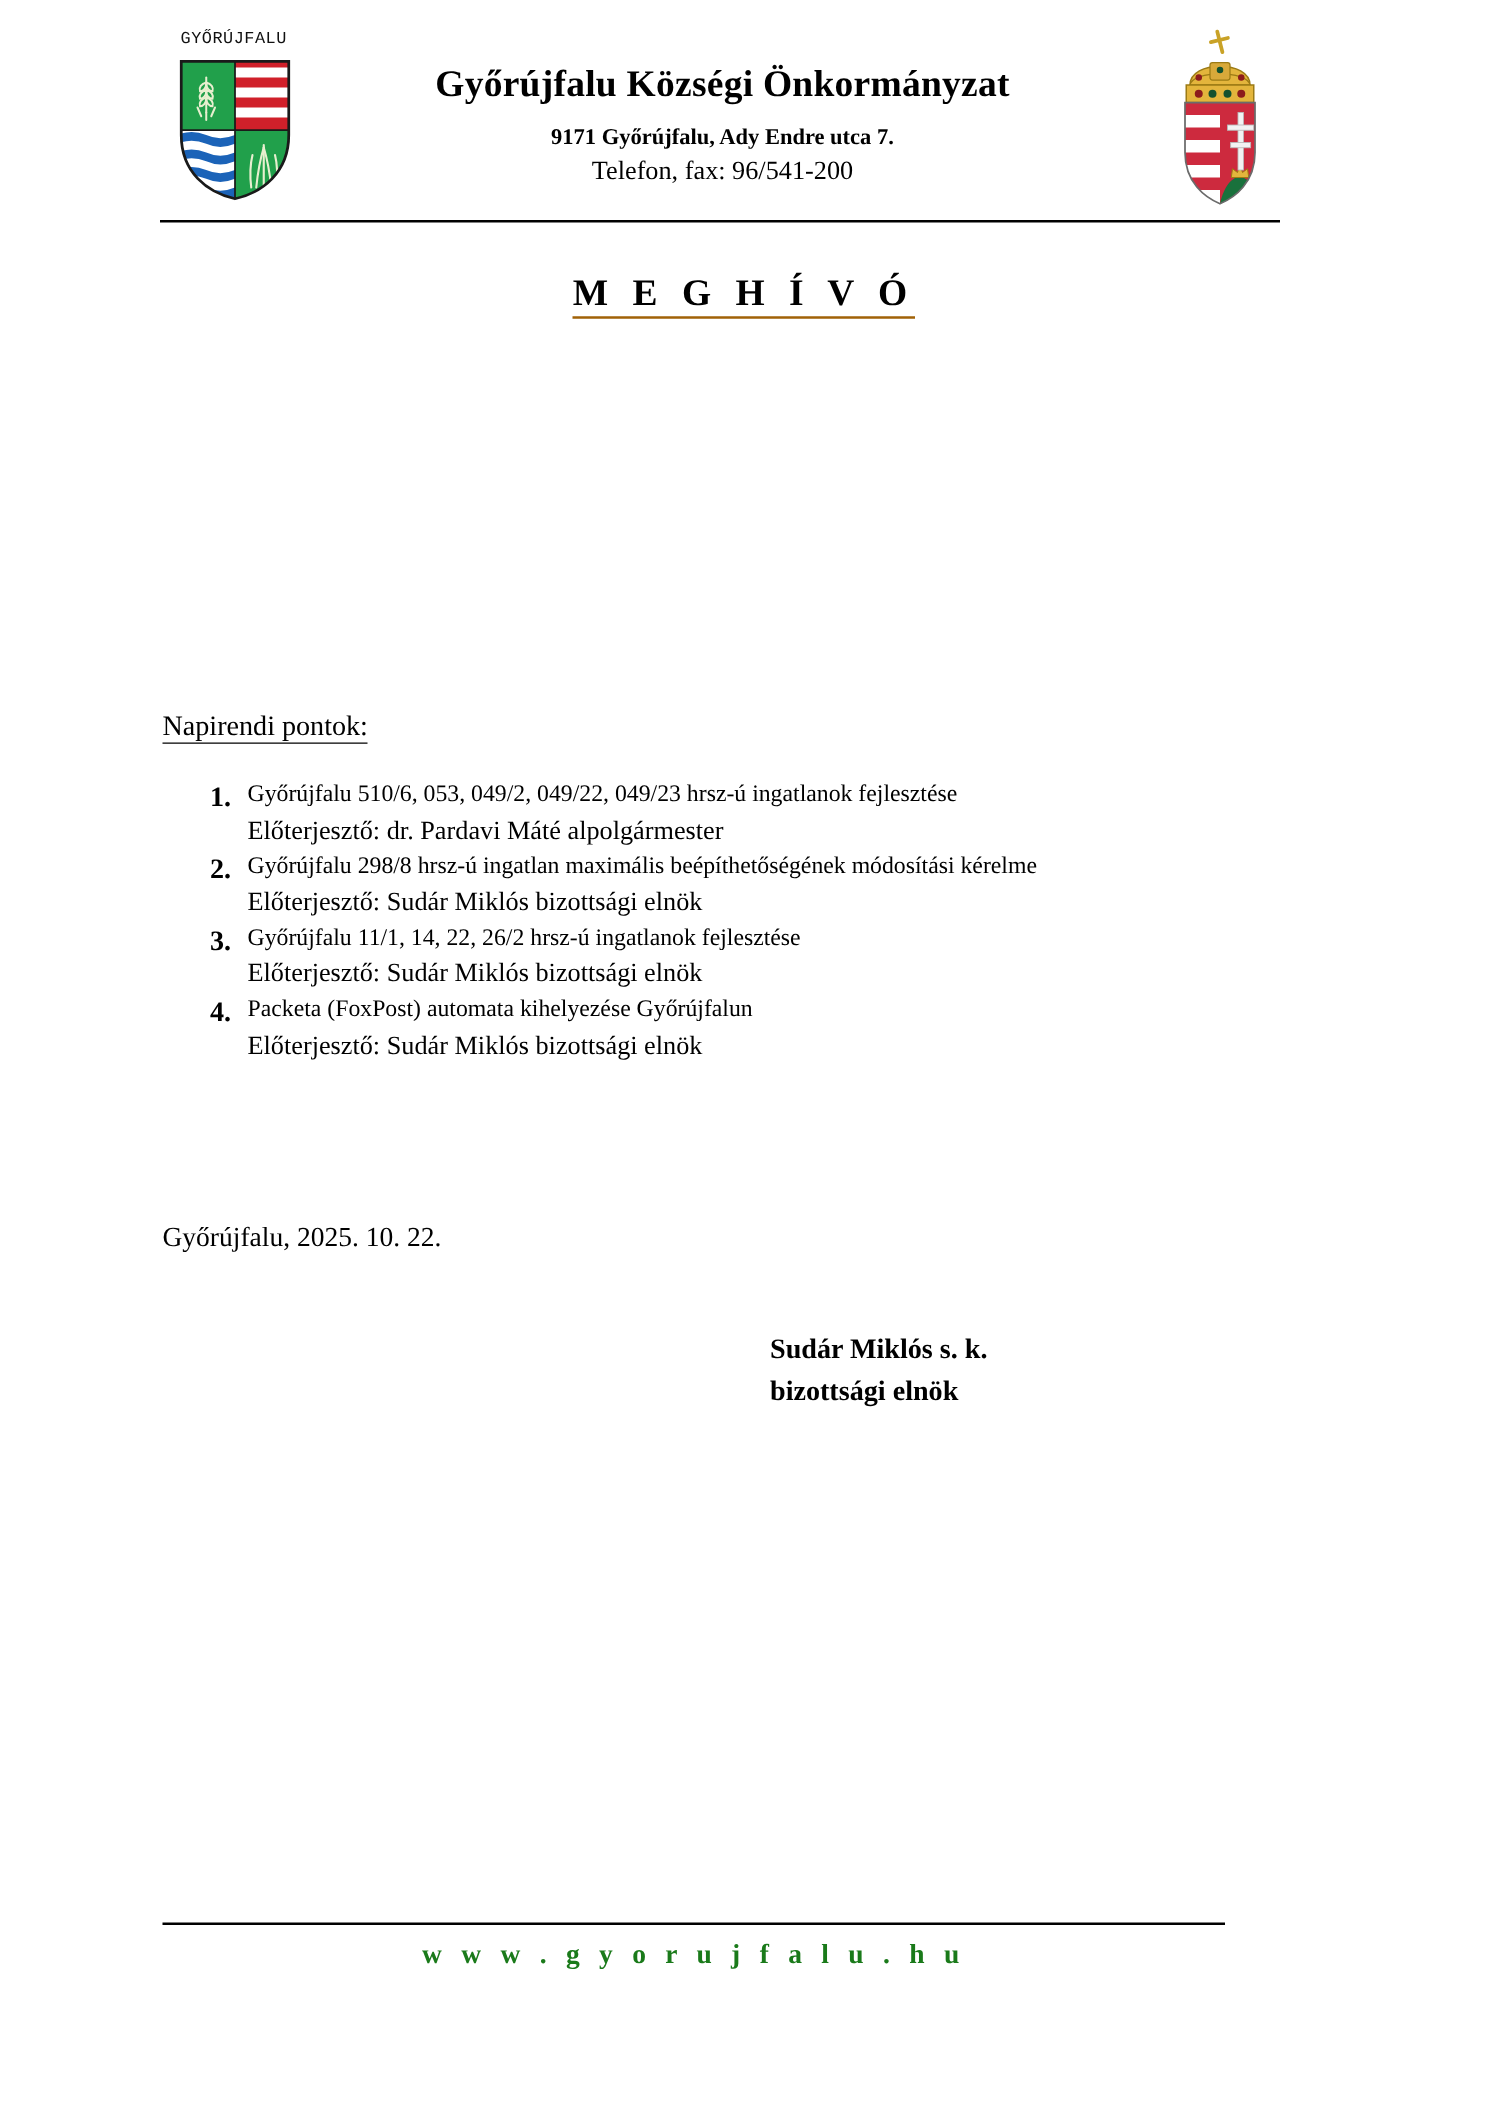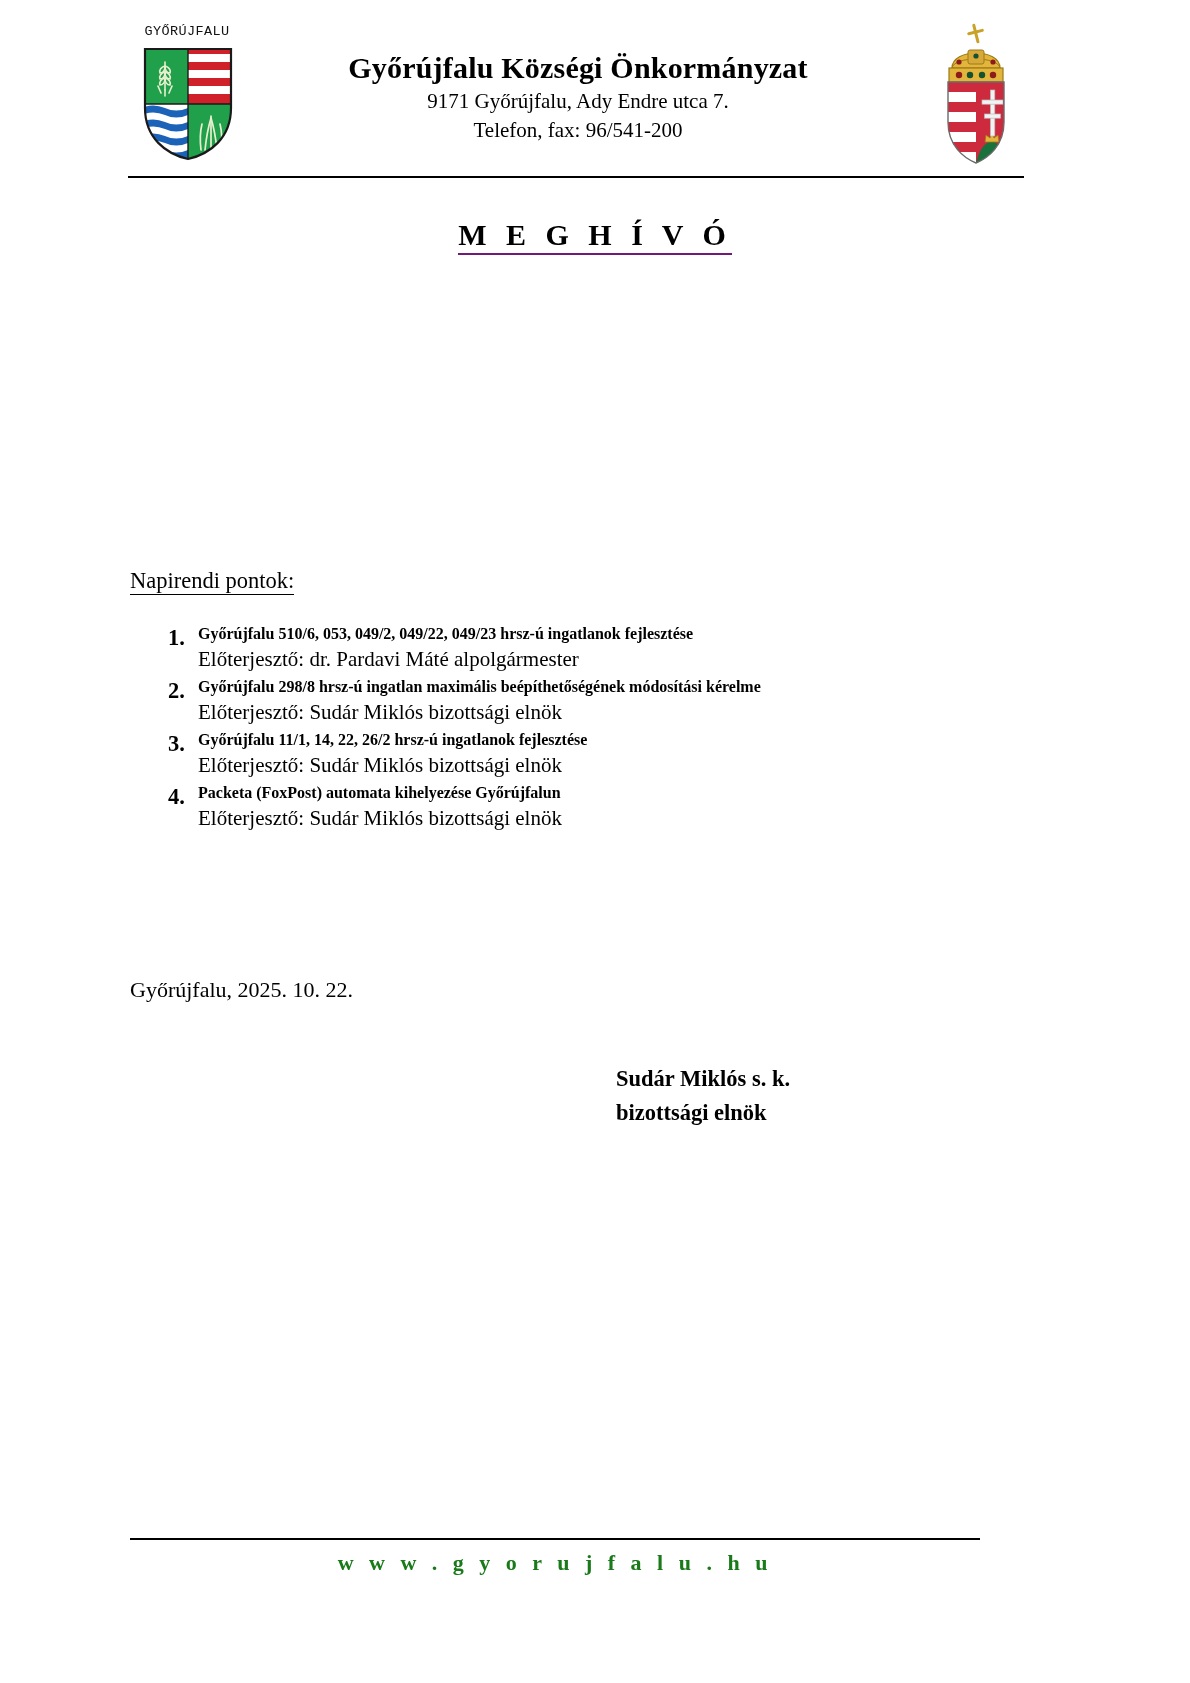--- a/index.html
+++ b/index.html
@@ -72,23 +72,24 @@
     width: 600px;
     text-align: center;
   }
   .org-title {
     font-size: 30px;
     font-weight: bold;
     line-height: 1.18;
     letter-spacing: 0.2px;
   }
   .org-addr {
-    font-size: 21px;
+    font-size: 18px;
     line-height: 1.35;
-    margin-top: 2px;
+    margin-top: 12px;
+    font-weight: bold;
   }
   .org-phone {
     font-size: 21px;
     line-height: 1.35;
   }
 
   .header-rule {
     position: absolute;
     left: 128px;
     top: 176px;
@@ -102,21 +103,21 @@
     position: absolute;
     left: 0;
     top: 218px;
     width: 1190px;
     text-align: center;
     font-size: 30px;
     font-weight: bold;
     letter-spacing: 6px;
   }
   .doc-title span.ul {
-    border-bottom: 2px solid #701a75;
+    border-bottom: 2px solid #a16207;
     padding-bottom: 2px;
   }
 
   
   .intro {
     position: absolute;
     left: 130px;
     top: 290px;
     width: 856px;
     font-size: 22.5px;
@@ -167,22 +168,22 @@
   }
   .agenda-num {
     position: absolute;
     left: 38px;
     top: 0;
     font-size: 22.5px;
     font-weight: bold;
     line-height: 1.45;
   }
   .agenda-title {
-    font-size: 16px;
-    font-weight: bold;
+    font-size: 19px;
+    font-weight: normal;
     line-height: 1.45;
     text-align: justify;
     text-justify: inter-word;
   }
   .agenda-title.nojustify {
     text-align: left;
   }
   .agenda-presenter {
     font-size: 21px;
     font-weight: normal;

